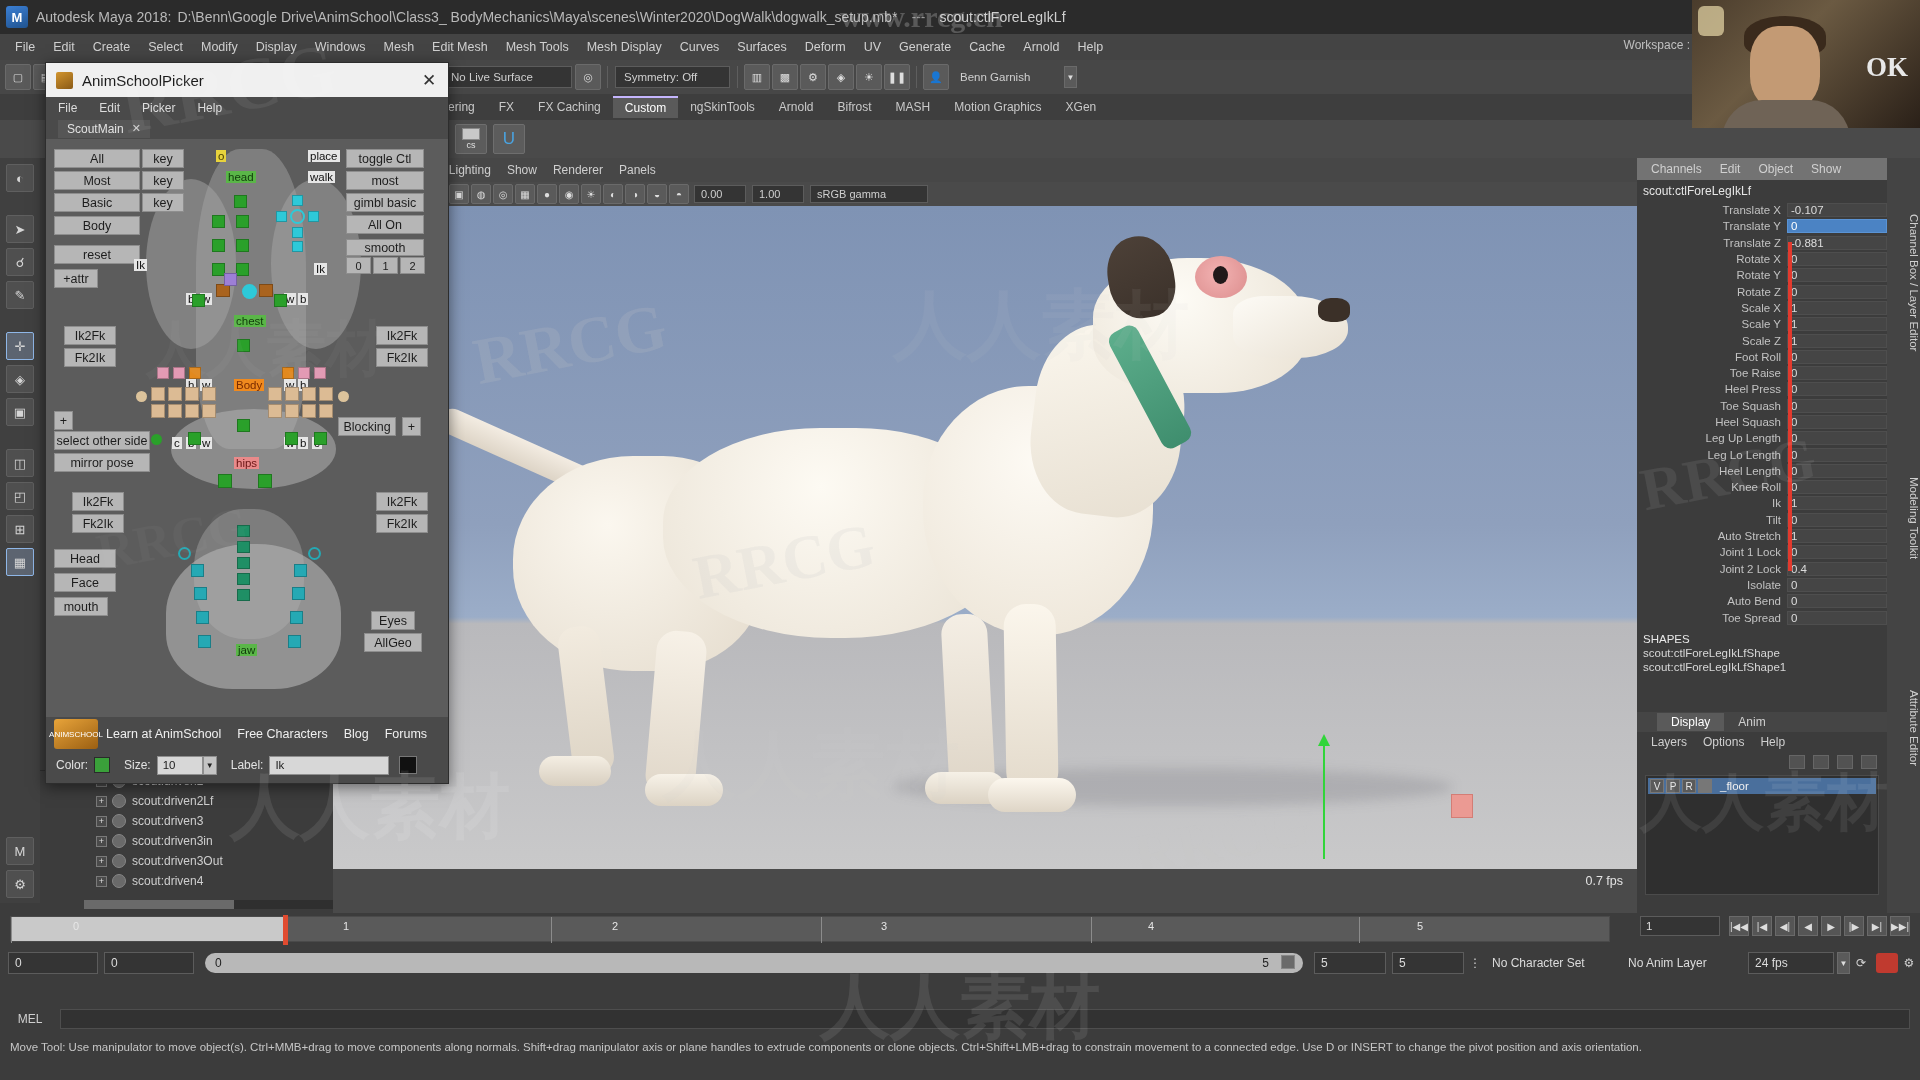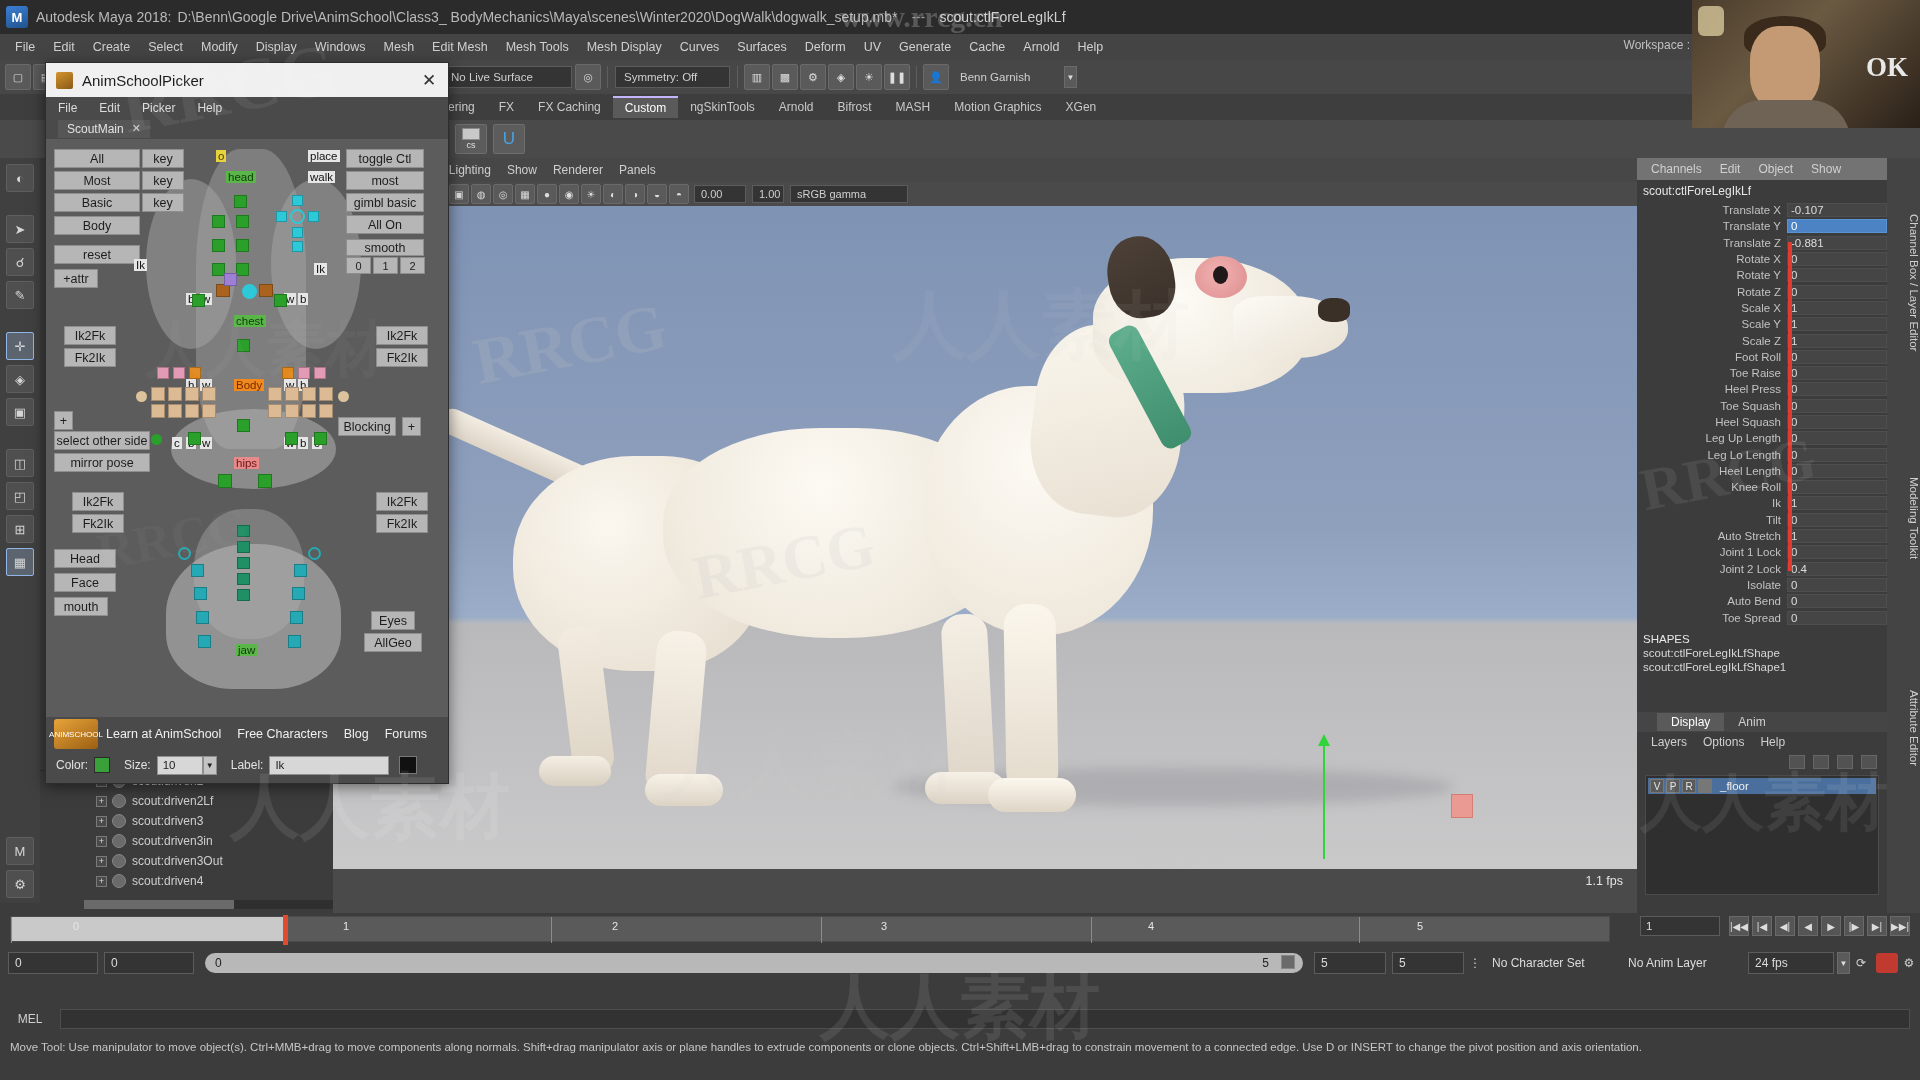--- a/index.html
+++ b/index.html
@@ -390,21 +390,21 @@
     <div class="vbtn">◎</div>
     <div class="vbtn">▦</div>
     <div class="vbtn">●</div>
     <div class="vbtn">◉</div>
     <div class="vbtn">☀</div>
     <div class="vbtn">◐</div>
     <div class="vbtn">◑</div>
     <div class="vbtn">◒</div>
     <div class="vbtn">◓</div>
     <div class="vfield" style="width:52px">0.00</div>
-    <div class="vfield" style="width:32px">1.00</div>
+    <div class="vfield" style="width:52px">1.00</div>
     <div class="vfield" style="width:118px">sRGB gamma</div>
   </div>
 
   <div id="vp3d">
 
     <div class="dogshadow" style="left:560px;top:562px;width:560px;height:38px;"></div>
 
     <div class="dogpart" style="left:100px;top:232px;width:170px;height:26px;border-radius:13px;transform:rotate(24deg);
              background:linear-gradient(180deg,#f3ece2,#ddd4c6);"></div>
 
@@ -462,21 +462,21 @@
     <div id="gizmo-arrowhead"></div>
     <div id="ctrl-square"></div>
 
     <div class="wmg" style="left:140px;top:100px;font-size:66px;transform:rotate(-11deg);">RRCG</div>
     <div class="wmg" style="left:360px;top:320px;font-size:62px;transform:rotate(-11deg);">RRCG</div>
     <div class="wmg" style="left:560px;top:70px;font-size:74px;opacity:.45;">人人素材</div>
     <div class="wmg" style="left:330px;top:510px;font-size:74px;opacity:.45;">人人素材</div>
     <div class="wmg" style="left:800px;top:600px;font-size:60px;transform:rotate(-11deg);">RRCG</div>
   </div>
 
-  <div id="fpslabel">1.1 fps</div>
+  <div id="fpslabel">0.7 fps</div>
   <div id="framelabel">
     <span>Frame:</span>
     <span style="margin-left:70px">1</span>
   </div>
 </div>
 
 <div id="outliner" class="abs">
   <div class="olrow">
     <div class="plus">+</div>
     <div class="nodeico"></div>

